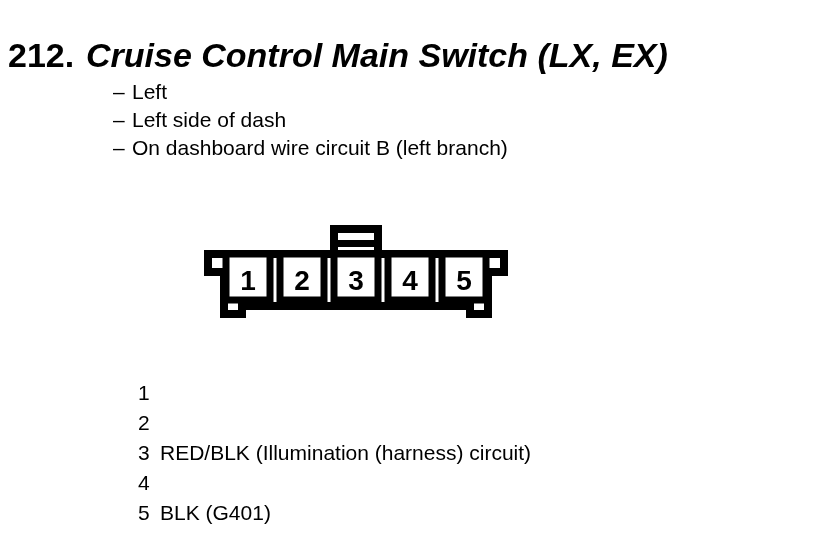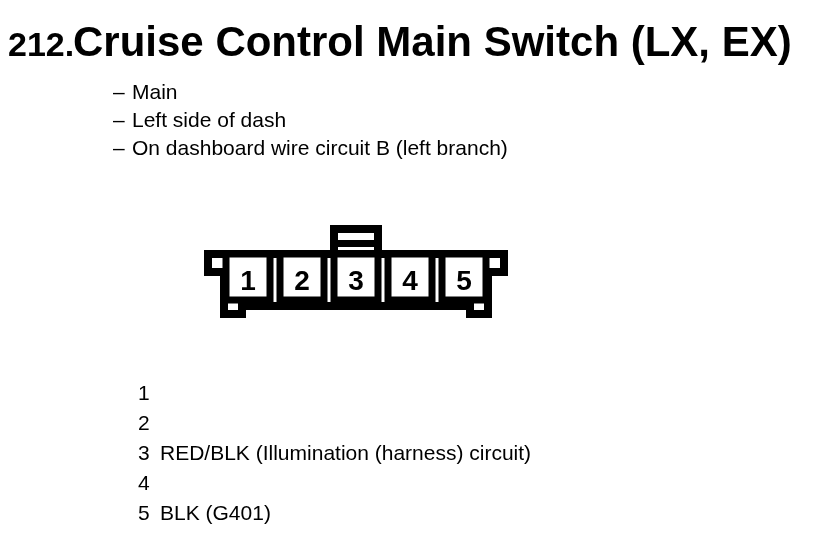--- a/index.html
+++ b/index.html
@@ -17,21 +17,21 @@
     position: absolute;
     left: 8px; top: 22px;
     display: flex;
     align-items: baseline;
     font-weight: bold;
     font-size: 34px;
     line-height: 40px;
     white-space: nowrap;
   }
   .title-num { width: 65px; }
-  .title-text { margin: 0; font-size: 42px; font-weight: bold; }
+  .title-text { margin: 13px; font-size: 34px; font-weight: bold; font-style: italic; }
 
   
   .notes {
     position: absolute;
     left: 113px; top: 78px;
     font-size: 21px;
     line-height: 28px;
   }
   .note-row { display: flex; }
   .note-dash { width: 19px; }
@@ -63,21 +63,21 @@
 <body>
 
 <div class="title-row">
   <span class="title-num">212.</span>
   <h1 class="title-text">Cruise Control Main Switch (LX, EX)</h1>
 </div>
 
 <div class="notes">
   <div class="note-row">
     <span class="note-dash">–</span>
-    <span>Main</span>
+    <span>Left</span>
   </div>
   <div class="note-row">
     <span class="note-dash">–</span>
     <span>Left side of dash</span>
   </div>
   <div class="note-row">
     <span class="note-dash">–</span>
     <span>On dashboard wire circuit B (left branch)</span>
   </div>
 </div>

